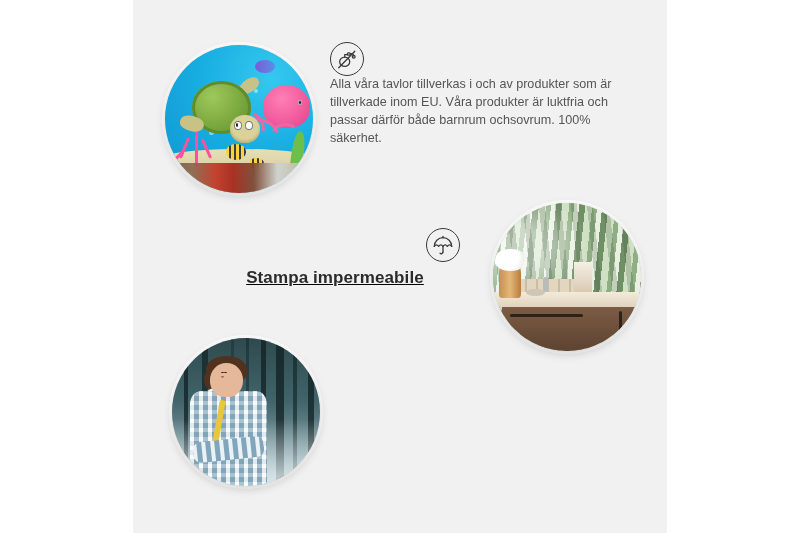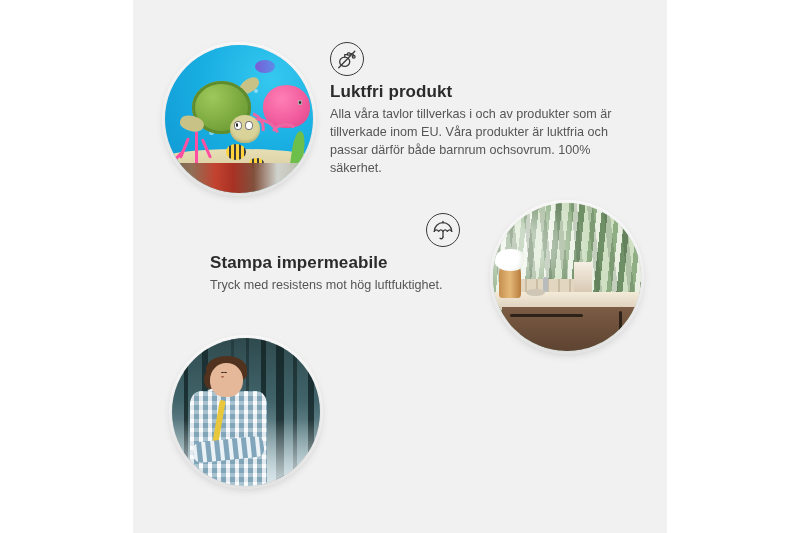--- a/index.html
+++ b/index.html
@@ -220,21 +220,21 @@
   }
   .feat-desc{
     font-size:12.6px;line-height:1.42;color:#555555;margin:0;
   }
 
   
   #feature-odorless{left:330px;top:42px;width:300px;text-align:left;}
   #feature-odorless .icon-circle{margin-left:0;}
 
   
-  #feature-waterproof{left:210px;top:213px;width:250px;text-align:left;}
+  #feature-waterproof{left:210px;top:228px;width:250px;text-align:center;text-decoration:underline;}
   #feature-waterproof .icon-circle{margin-left:auto;margin-right:0;}
 
   
   #feature-mounting{left:332px;top:398px;width:270px;text-align:left;}
 
   svg{display:block;}
 </style>
 </head>
 <body>
 
@@ -319,32 +319,30 @@
     <div class="icon-circle">
       <svg width="22" height="22" viewBox="0 0 24 24" fill="none" stroke="#3a3a3a" stroke-width="1.4" stroke-linecap="round" stroke-linejoin="round">
         <ellipse cx="9.5" cy="15" rx="5.5" ry="5"></ellipse>
         <path d="M9.5 10V7.2h3.2"></path>
         <rect x="12.4" y="5.4" width="3.2" height="2.4" rx="1"></rect>
         <path d="M15.6 6.6c2.2-1.3 4 .2 3.4 2.1"></path>
         <circle cx="19.3" cy="9.5" r="1.5"></circle>
         <path d="M3 21.5 20.5 3.5"></path>
       </svg>
     </div>
-    <div class="feat-title">Luktfri produkt</div>
     <p class="feat-desc">Alla våra tavlor tillverkas i och av produkter som är tillverkade inom EU. Våra produkter är luktfria och passar därför både barnrum ochsovrum. 100% säkerhet.</p>
   </div>
 
   <div class="feature" id="feature-waterproof">
     <div class="icon-circle">
       <svg width="22" height="22" viewBox="0 0 24 24" fill="none" stroke="#3a3a3a" stroke-width="1.4" stroke-linecap="round" stroke-linejoin="round">
         <path d="M2.5 13.5a9.5 9.5 0 0 1 19 0"></path>
         <path d="M2.5 13.5c1.6-2.1 3.2-2.1 4.75 0 1.6-2.1 3.2-2.1 4.75 0 1.6-2.1 3.2-2.1 4.75 0 1.6-2.1 3.2-2.1 4.75 0"></path>
         <path d="M12 13.5v6.2"></path>
         <path d="M12 19.7a1.9 1.9 0 0 1-3.2 1.3"></path>
         <path d="M12 4.2V2.6"></path>
       </svg>
     </div>
     <div class="feat-title">Stampa impermeabile</div>
-    <p class="feat-desc">Tryck med resistens mot hög luftfuktighet.</p>
   </div>
 
 
 </div>
 
 </body></html>

